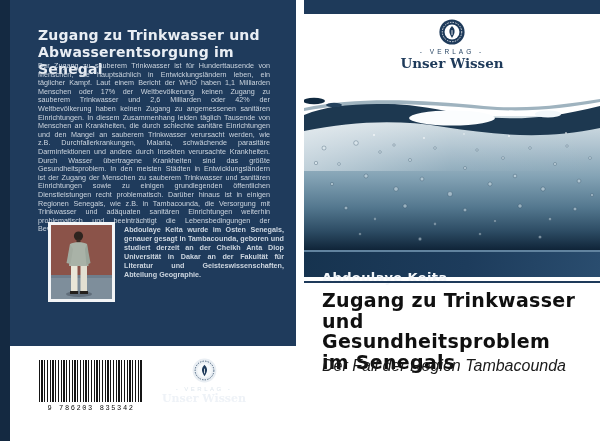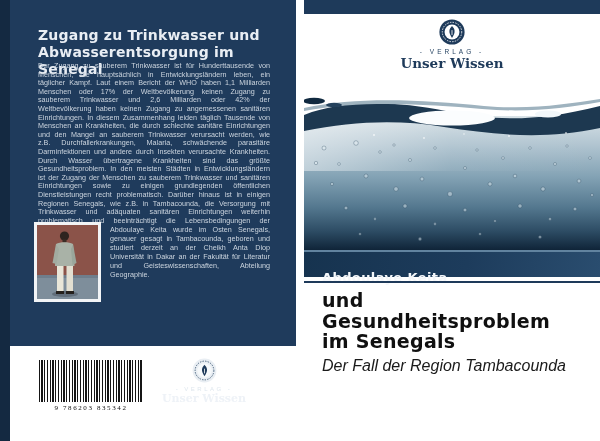--- a/index.html
+++ b/index.html
@@ -7,35 +7,35 @@
 
   
   .back-cover{position:absolute;left:0;top:0;width:296px;height:346px;background:#1f3b5c;}
   .edge-strip{position:absolute;left:0;top:0;width:10px;height:441px;background:#142941;}
   .bc-title{position:absolute;left:38px;top:27px;width:252px;
     font-family:"DejaVu Sans",sans-serif;font-weight:bold;font-size:14px;line-height:17px;
     color:#e9eef4;letter-spacing:.2px;}
   .bc-body{position:absolute;left:38px;top:62px;width:232px;
     font-size:7.2px;line-height:8.6px;text-align:justify;color:#ccd5df;
     word-spacing:1px;}
-  .bc-author{position:absolute;left:34px;top:222px;width:238px;display:flex;}
+  .bc-author{position:absolute;left:48px;top:222px;width:238px;display:flex;font-weight:bold;}
   .bc-photo{flex:0 0 auto;width:61px;height:74px;border:3px solid #f2f4f6;background:#8b5349;}
   .bc-bio{margin-left:9px;width:160px;font-size:7.2px;line-height:9px;text-align:justify;color:#ccd5df;margin-top:3px;}
   .bc-logo{position:absolute;left:148px;top:357px;width:112px;text-align:center;color:#e9eef4;}
   .bc-logo .seal{display:block;margin:0 auto;}
   .bc-verlag{font-size:6px;letter-spacing:2.5px;margin-top:2px;color:#dfe7ee;}
   .bc-pubname{font-family:"DejaVu Serif",serif;font-weight:bold;font-size:11px;margin-top:0px;color:#eef2f7;}
 
   .barcode{position:absolute;left:34px;top:356px;width:114px;height:64px;background:#ffffff;}
   .barcode-bars{position:absolute;left:5px;top:4px;width:104px;height:42px;
     background:repeating-linear-gradient(90deg,
       #151515 0 1px,#ffffff 1px 2.2px,#151515 2.2px 4.2px,#ffffff 4.2px 5px,
       #151515 5px 5.8px,#ffffff 5.8px 8.4px,#151515 8.4px 9.4px,#ffffff 9.4px 11px);}
   .barcode-digits{position:absolute;left:0;top:48px;width:114px;text-align:center;
-    font-family:Liberation Serif, serif;font-size:7px;letter-spacing:1.6px;color:#111;}
+    font-family:Liberation Mono, monospace;font-size:7px;letter-spacing:1.6px;color:#111;}
 
   
   .spine{position:absolute;left:296px;top:0;width:8px;height:441px;background:#ffffff;}
 
   
   .front-cover{position:absolute;left:304px;top:0;width:296px;height:441px;background:#ffffff;}
   .fc-topbar{position:absolute;left:0;top:0;width:296px;height:14px;background:#1e3a5a;}
   .fc-logo{position:absolute;left:0;top:18px;width:296px;text-align:center;}
   .fc-logo .seal{display:block;margin:0 auto;}
   .fc-verlag{font-size:6.5px;letter-spacing:3px;color:#2a4765;margin-top:2px;}
@@ -204,19 +204,20 @@
         </g>
       </svg>
     </div>
 
     <div class="author-bar">
       <span>Abdoulaye Keita</span>
     </div>
     <div class="fc-rule"></div>
 
     <div class="fc-title">
+      <div>Zugang zu Trinkwasser</div>
       <div>und Gesundheitsproblem</div>
       <div>im Senegals</div>
     </div>
     <div class="fc-subtitle">Der Fall der Region Tambacounda</div>
   </div>
 
 </div>
 
 </body></html>

